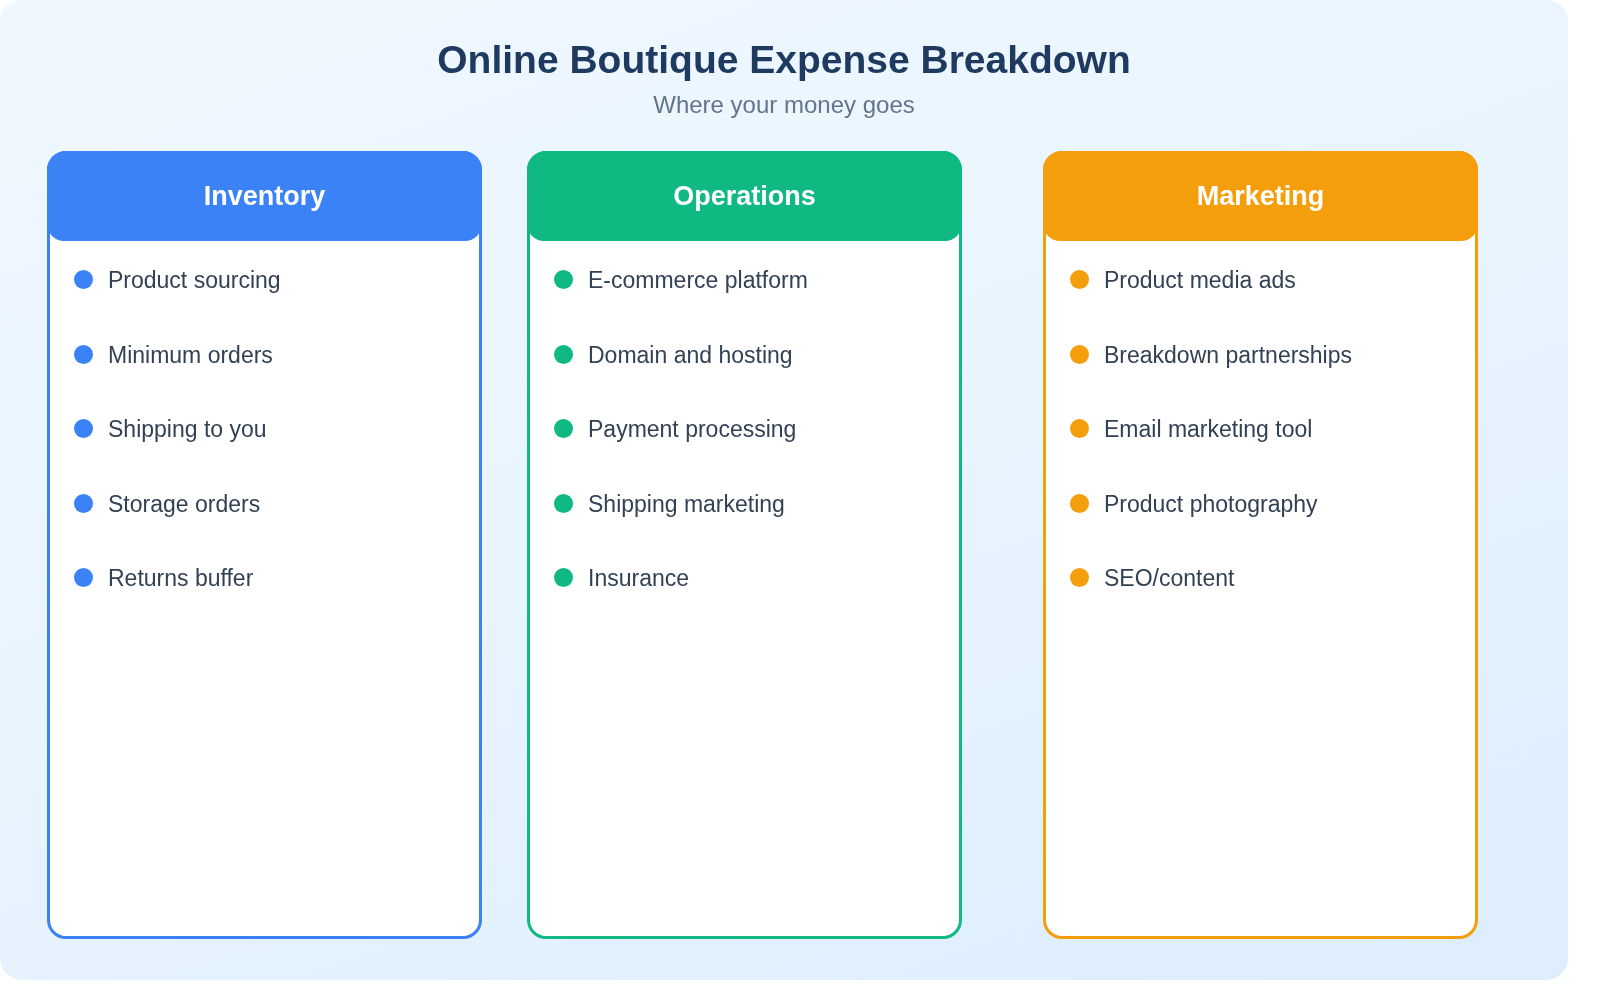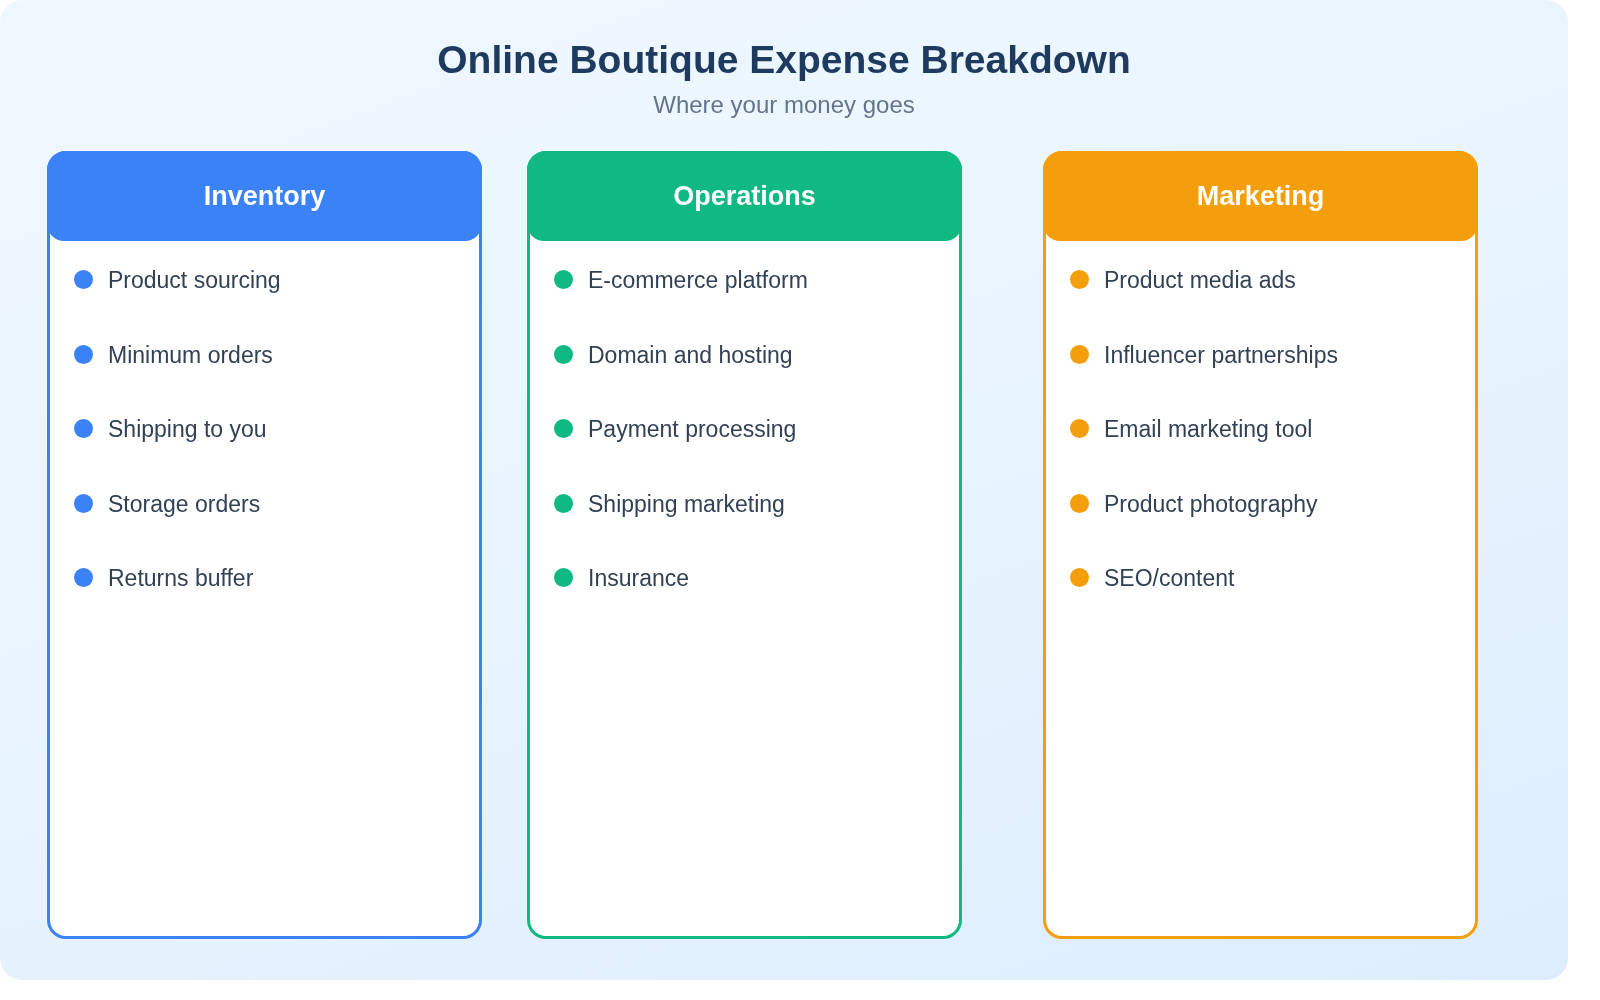--- a/index.html
+++ b/index.html
@@ -179,21 +179,21 @@
     <div class="card-header">
       <span class="card-title">Marketing</span>
     </div>
     <ul class="item-list">
       <li class="item i0">
         <span class="dot"></span>
         <span class="item-label">Product media ads</span>
       </li>
       <li class="item i1">
         <span class="dot"></span>
-        <span class="item-label">Influencer partnerships</span>
+        <span class="item-label">Breakdown partnerships</span>
       </li>
       <li class="item i2">
         <span class="dot"></span>
         <span class="item-label">Email marketing tool</span>
       </li>
       <li class="item i3">
         <span class="dot"></span>
         <span class="item-label">Product photography</span>
       </li>
       <li class="item i4">

